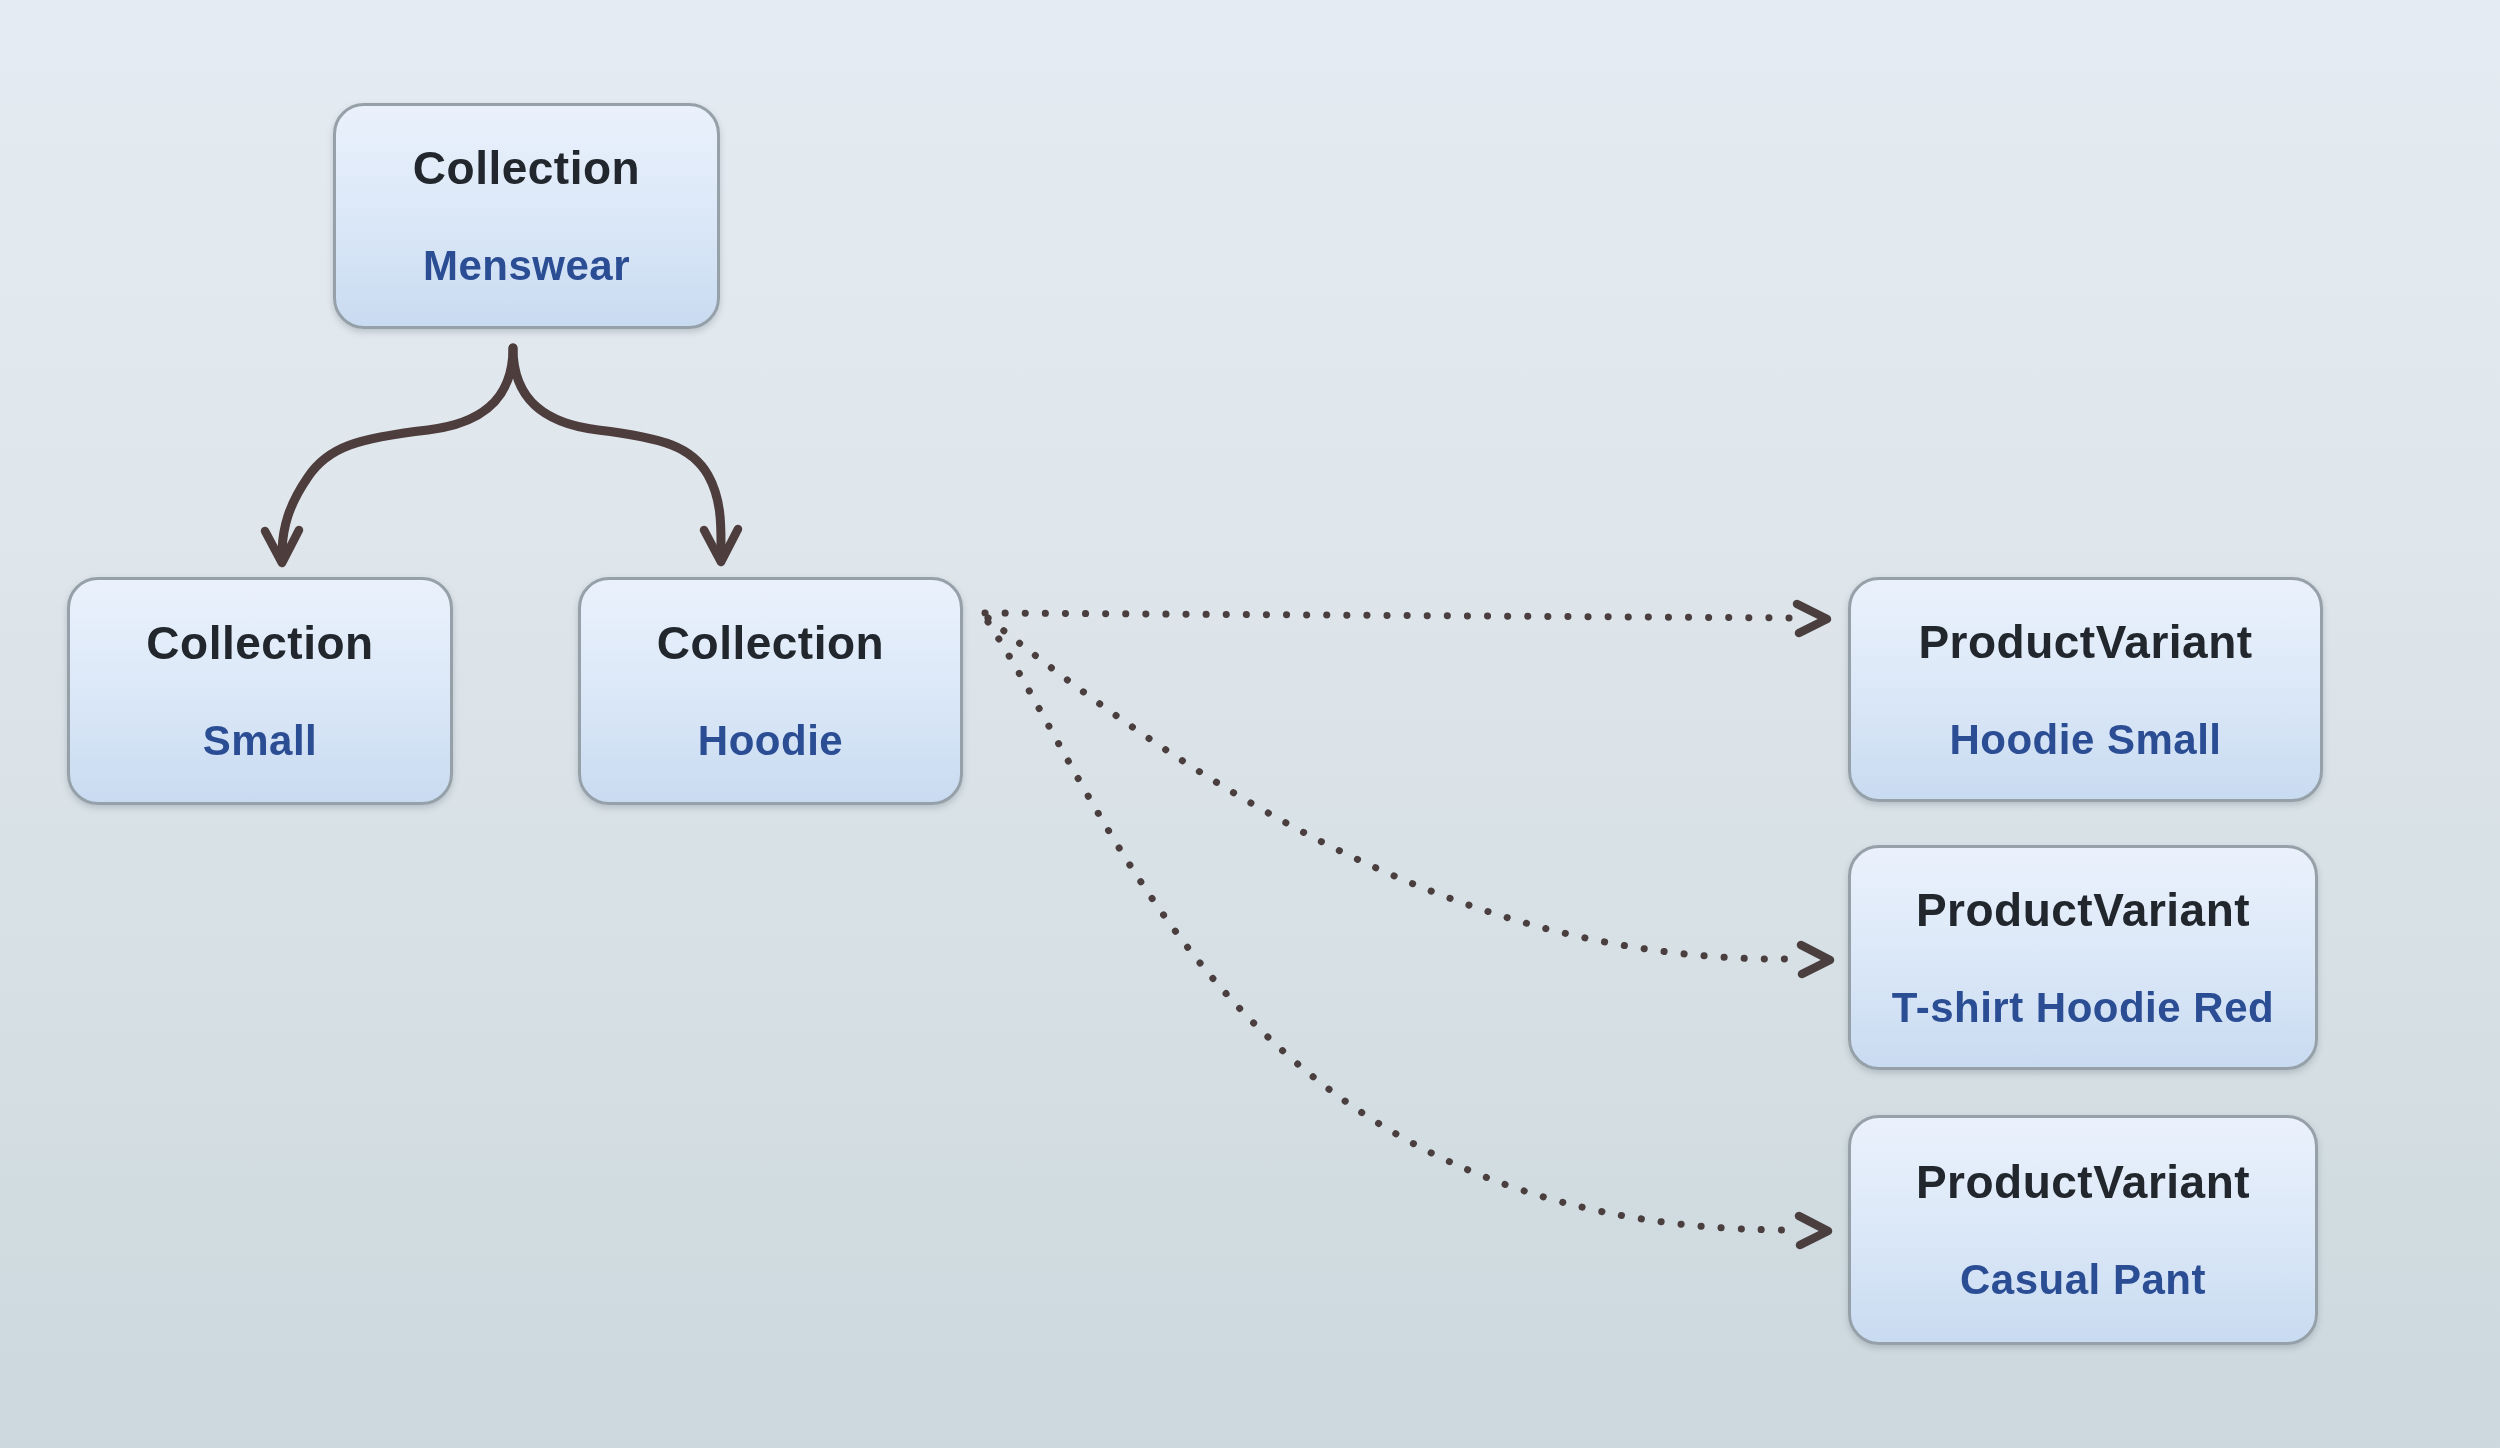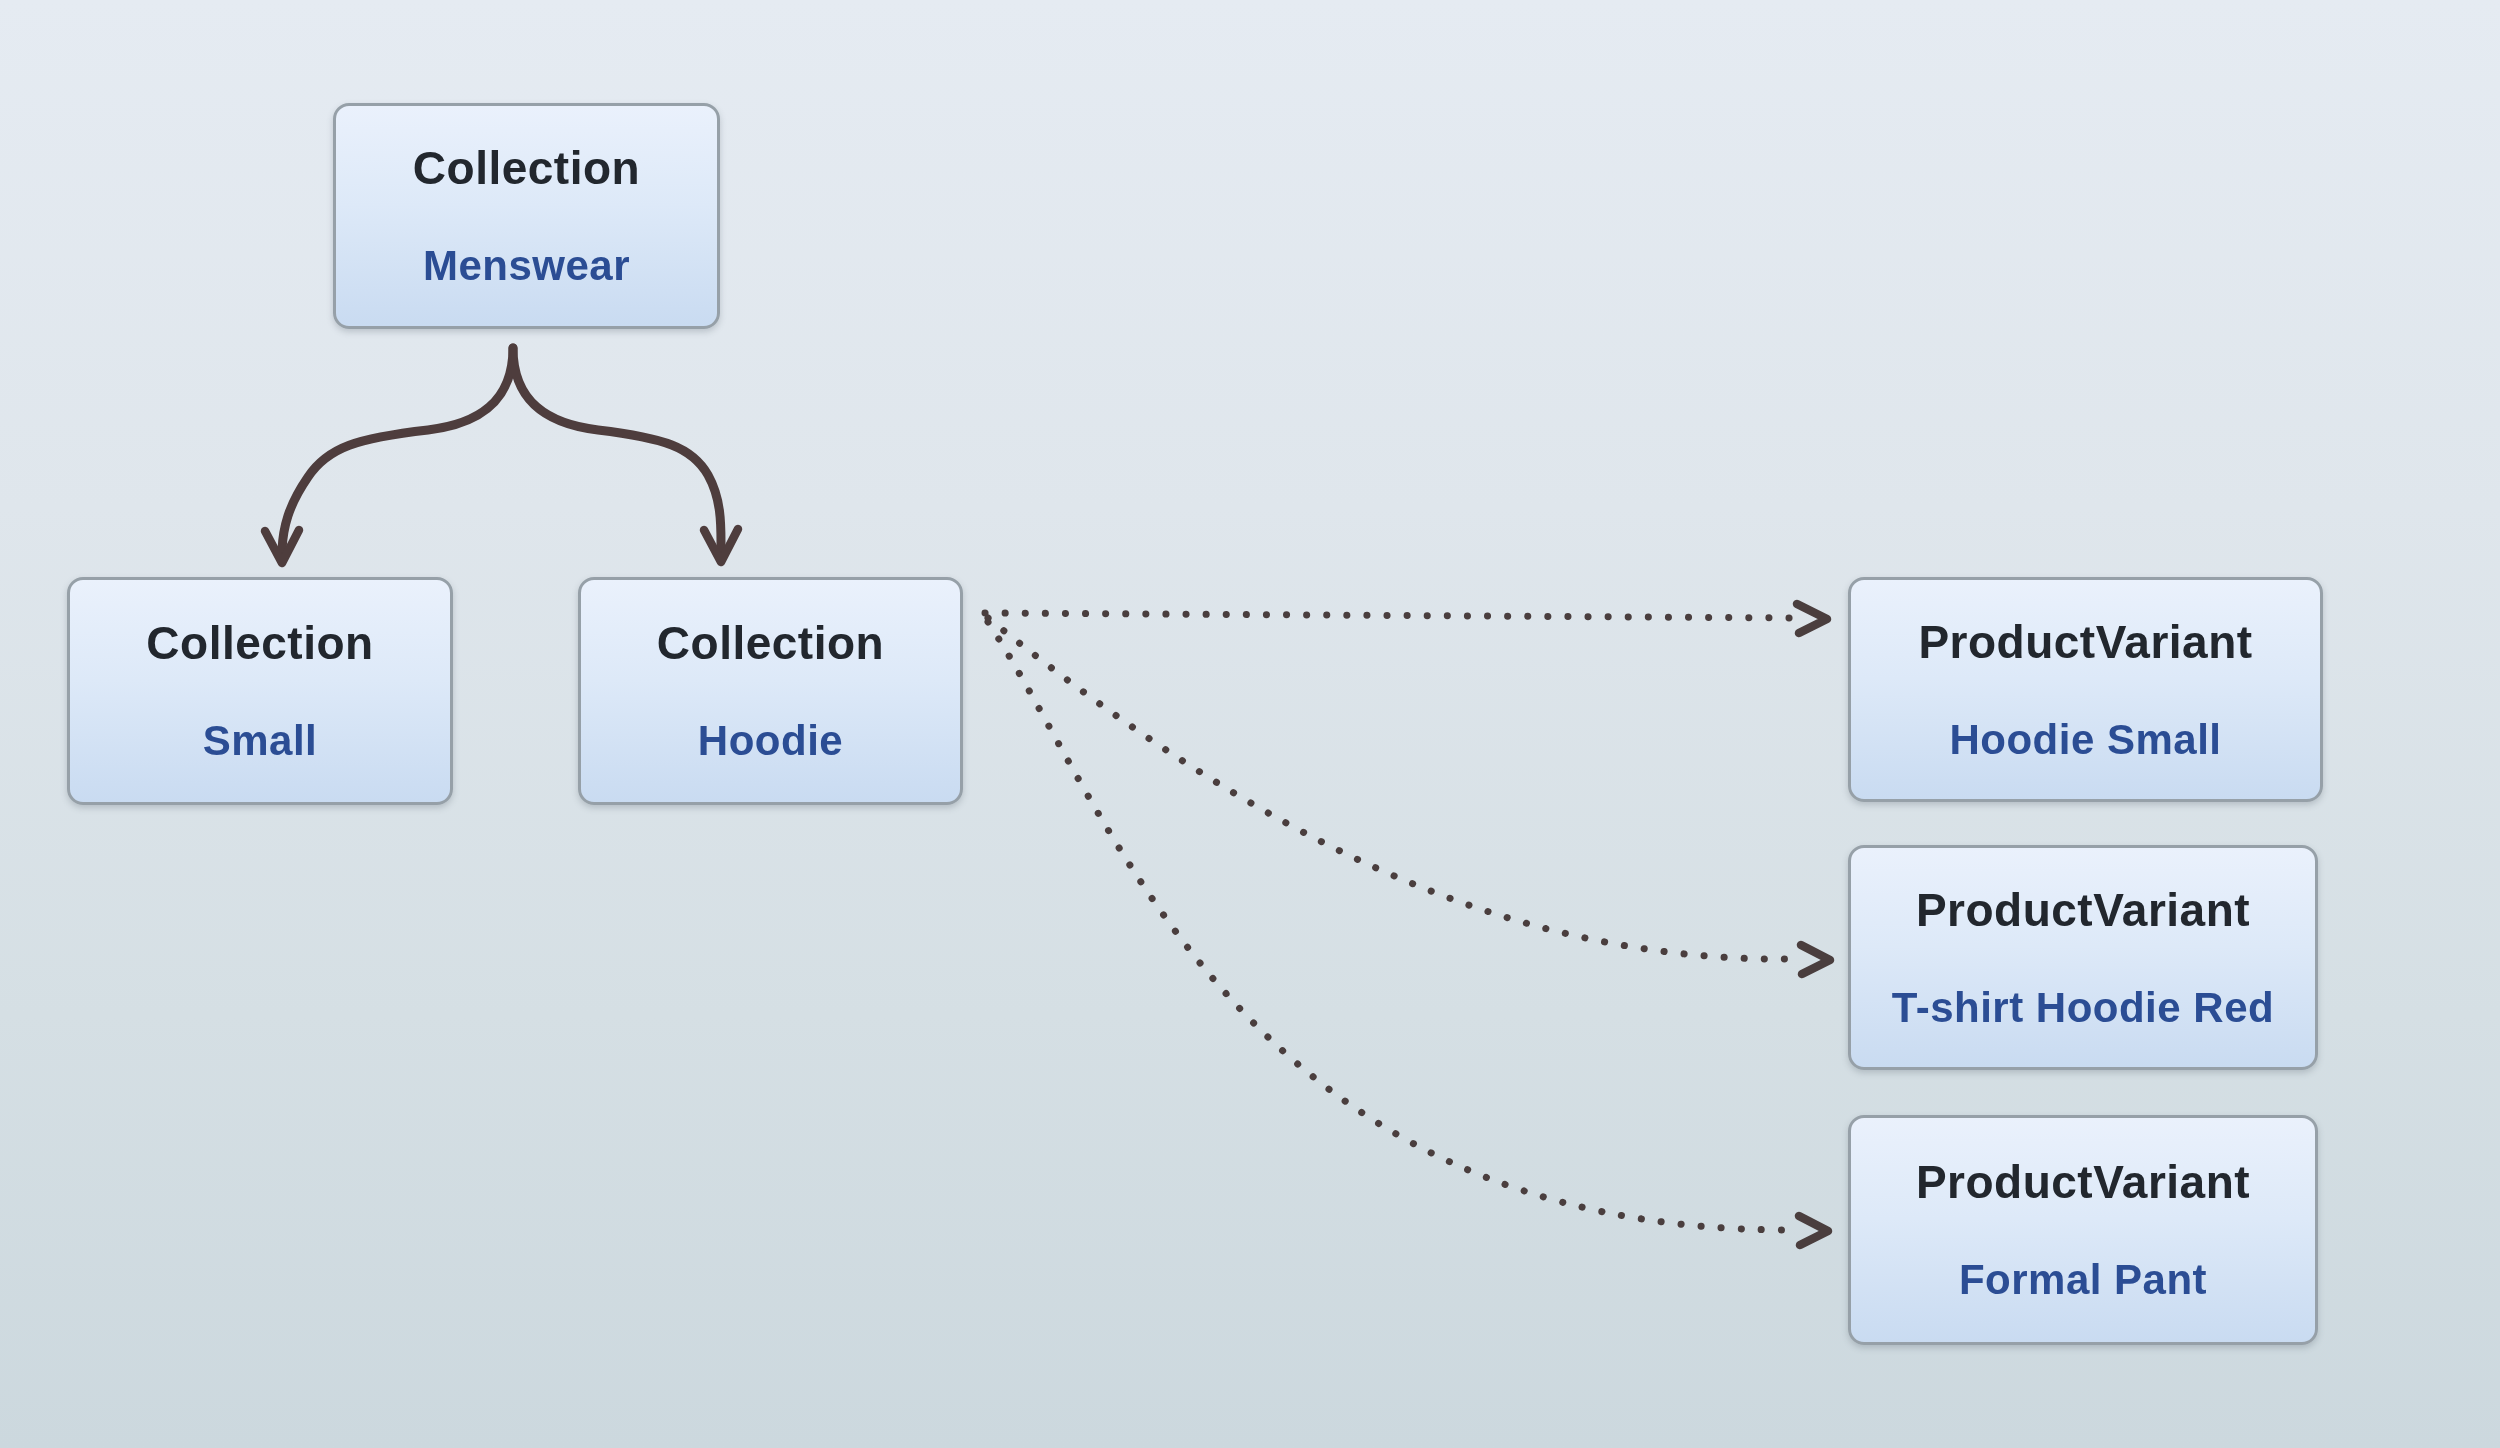--- a/index.html
+++ b/index.html
@@ -12,21 +12,21 @@
     width: 2500px;
     height: 1448px;
     overflow: hidden;
     background: linear-gradient(180deg, #e5ebf2 0%, #dfe6ec 35%, #d5dfe4 70%, #ccd8de 100%);
     font-family: "Liberation Sans", "DejaVu Sans", sans-serif;
   }
   .node {
     position: absolute;
     box-sizing: border-box;
     border: 3px solid #96a0a8;
-    border-radius: 16px;
+    border-radius: 31px;
     background: linear-gradient(180deg, #eaf1fc 0%, #dde9f8 45%, #c9dbf1 100%);
     box-shadow: 0 3px 6px rgba(90, 100, 112, 0.28);
     display: flex;
     flex-direction: column;
     align-items: center;
     justify-content: center;
     gap: 54px;
     text-align: center;
   }
   .node .type {
@@ -129,16 +129,16 @@
     <div class="name">Hoodie Small</div>
   </div>
 
   <div class="node" id="node-tshirt">
     <div class="type">ProductVariant</div>
     <div class="name">T-shirt Hoodie Red</div>
   </div>
 
   <div class="node" id="node-jogger">
     <div class="type">ProductVariant</div>
-    <div class="name">Formal Pant</div>
+    <div class="name">Casual Pant</div>
   </div>
 
 </div>
 
 </body></html>

